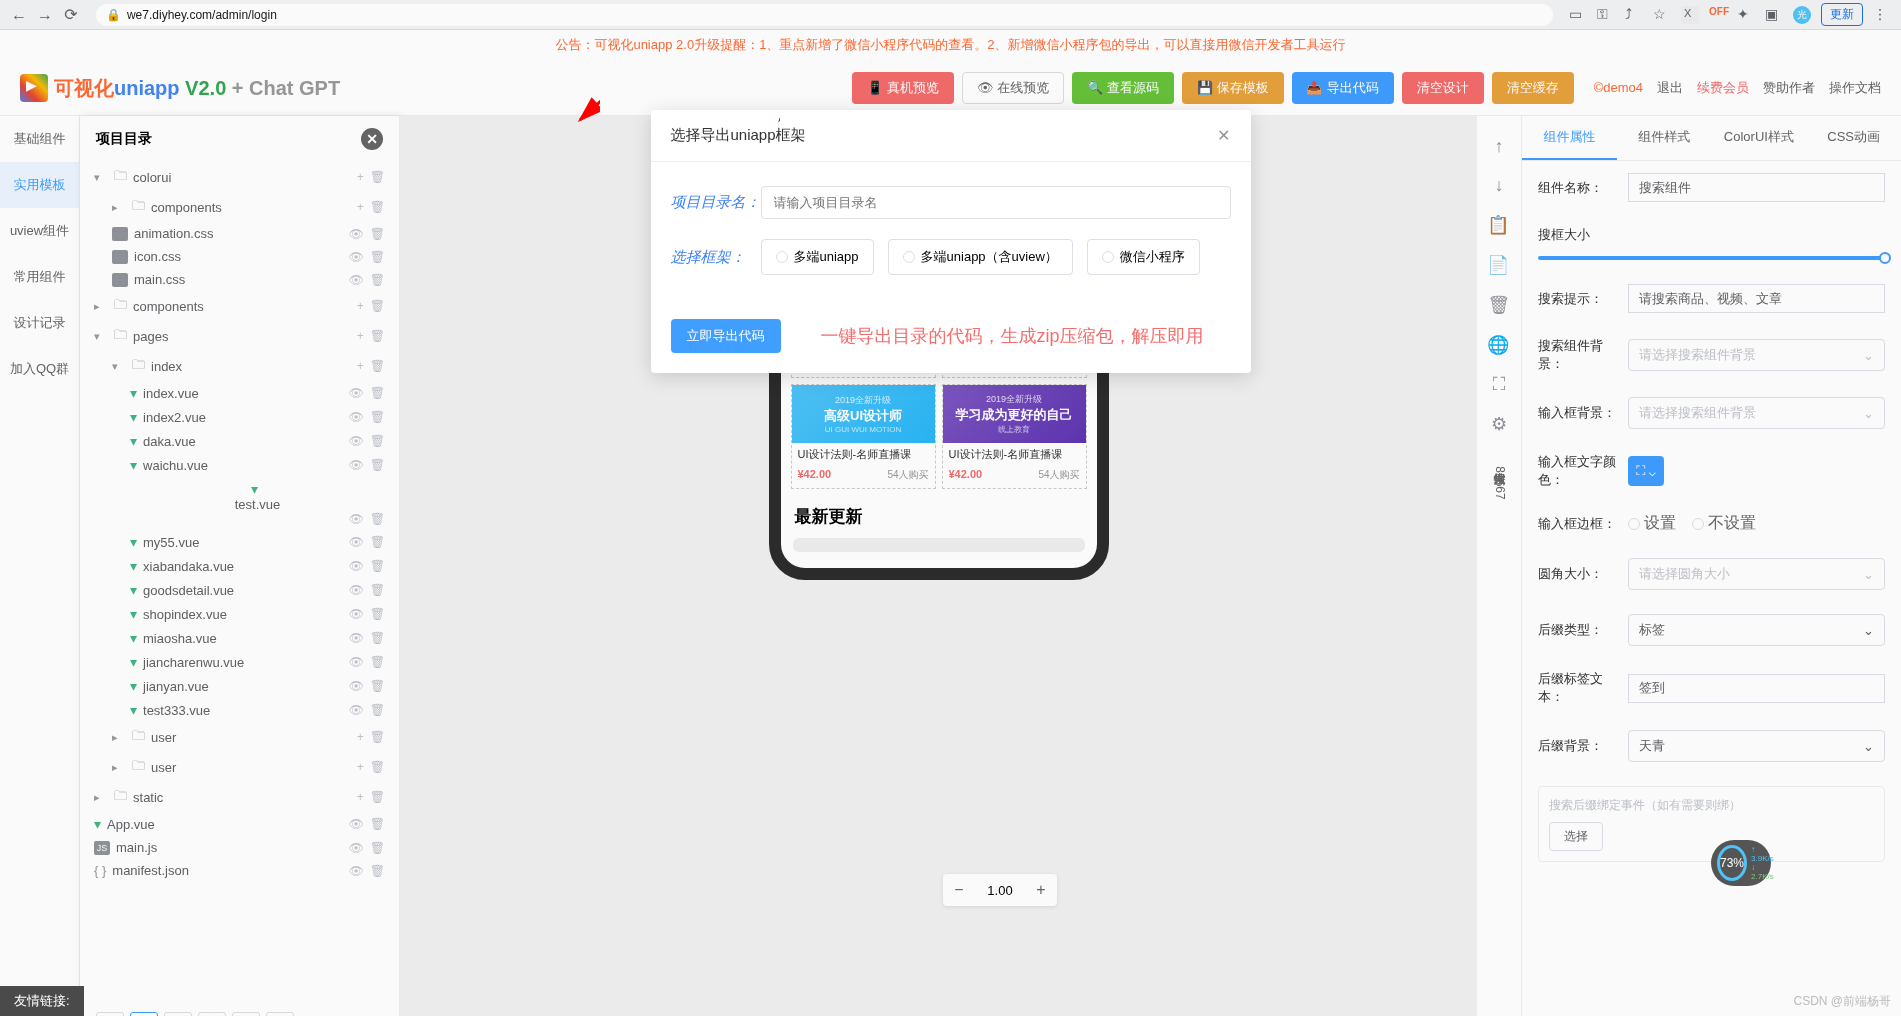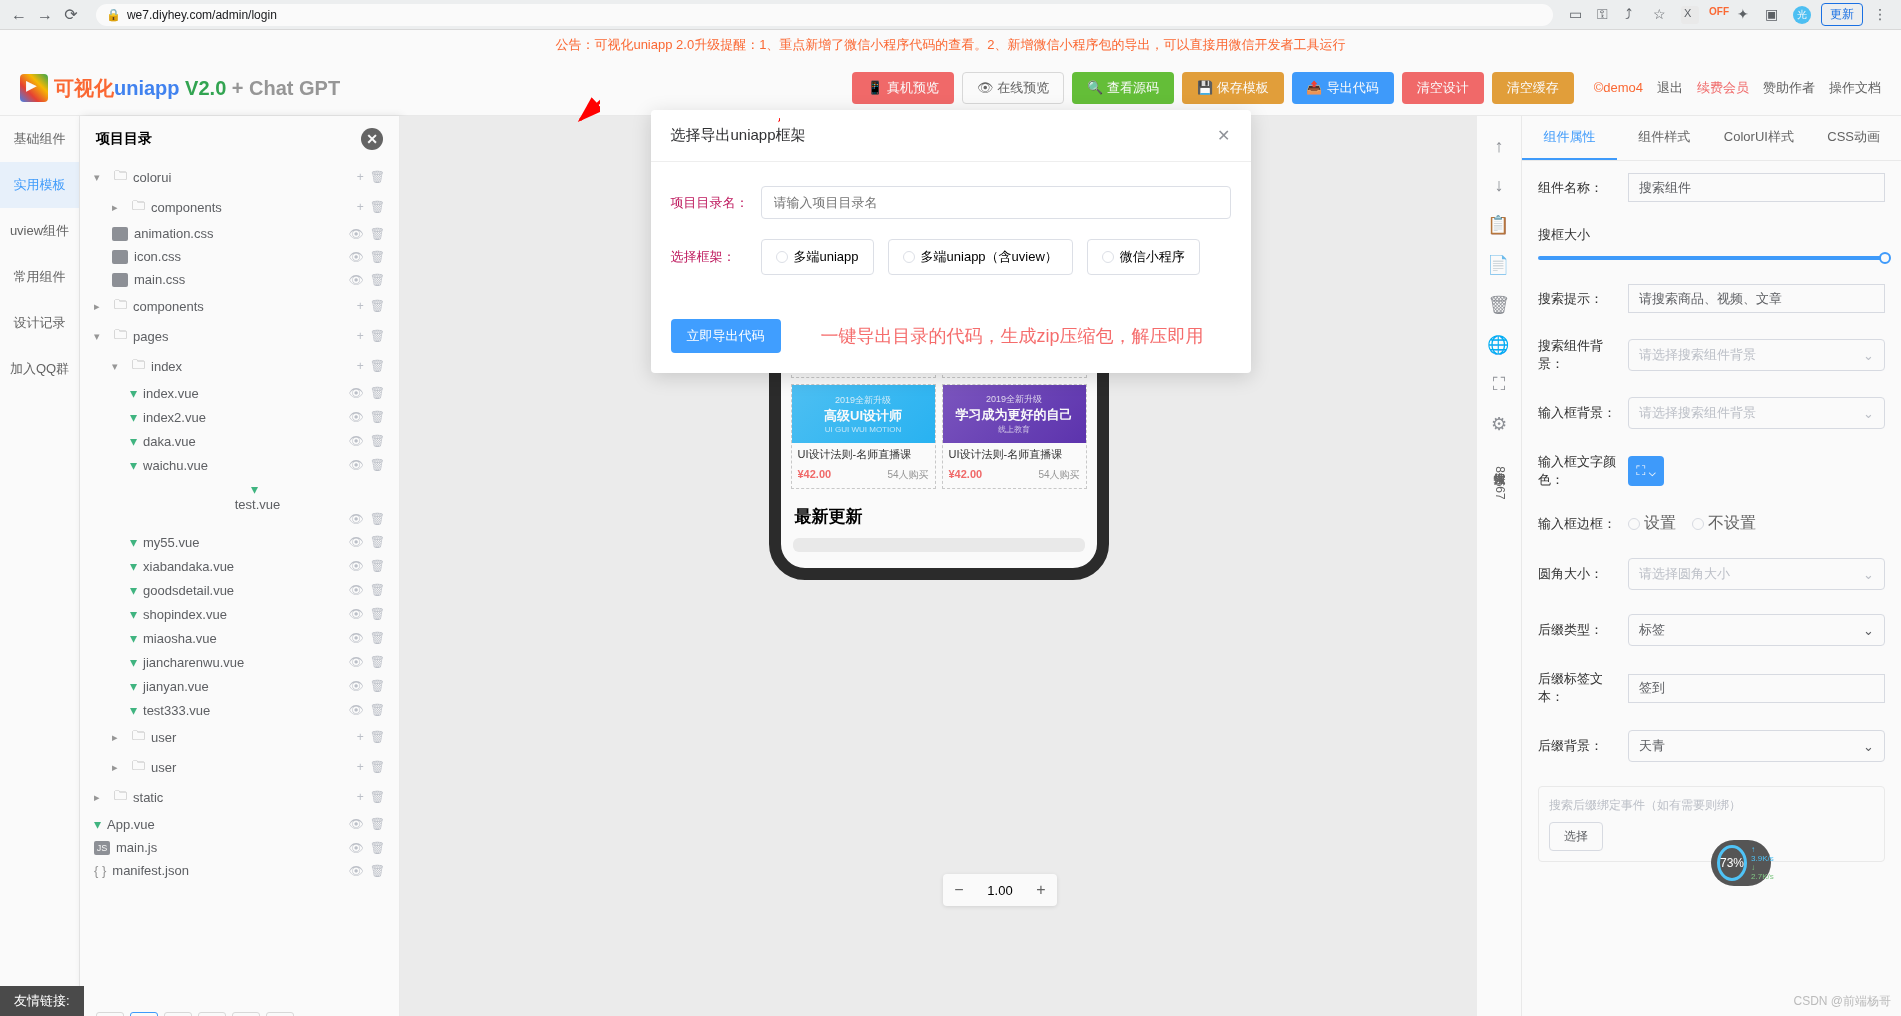--- a/index.html
+++ b/index.html
@@ -106,21 +106,21 @@
 .select-btn { padding: 5px 14px; border: 1px solid #dcdfe6; border-radius: 4px; font-size: 12px; color: #606266; background: #fff; cursor: pointer; }
 
 
 .modal-overlay { position: absolute; top: 0; left: 0; right: 0; bottom: 0; background: rgba(0,0,0,0.02); display: flex; align-items: flex-start; justify-content: center; padding-top: 110px; }
 .modal { width: 600px; background: #fff; border-radius: 4px; box-shadow: 0 4px 20px rgba(0,0,0,0.15); }
 .modal-header { display: flex; justify-content: space-between; padding: 16px 20px; border-bottom: 1px solid #eee; }
 .modal-title { font-size: 15px; color: #303133; }
 .modal-close { color: #909399; cursor: pointer; font-size: 16px; }
 .modal-body { padding: 24px 20px; }
 .form-row { display: flex; align-items: center; margin-bottom: 20px; }
-.form-label { width: 90px; font-size: 13px; color: #be185d; }
+.form-label { width: 90px; font-size: 15px; color: #3b82f6; font-style: italic; }
 .form-input { flex: 1; border: 1px solid #dcdfe6; border-radius: 4px; padding: 8px 12px; font-size: 13px; }
 .radio-options { display: flex; gap: 14px; }
 .radio-opt { border: 1px solid #dcdfe6; border-radius: 4px; padding: 8px 14px; font-size: 13px; display: flex; align-items: center; gap: 6px; cursor: pointer; }
 .radio-dot { width: 12px; height: 12px; border: 1px solid #dcdfe6; border-radius: 50%; }
 .modal-action { padding: 0 20px 20px; display: flex; align-items: center; gap: 40px; }
 .export-btn { background: #409eff; color: #fff; padding: 8px 16px; border-radius: 4px; font-size: 13px; cursor: pointer; border: none; }
 .hint-text { color: #f56c6c; font-size: 18px; }
 
 
 .arrow { position: absolute; pointer-events: none; }

